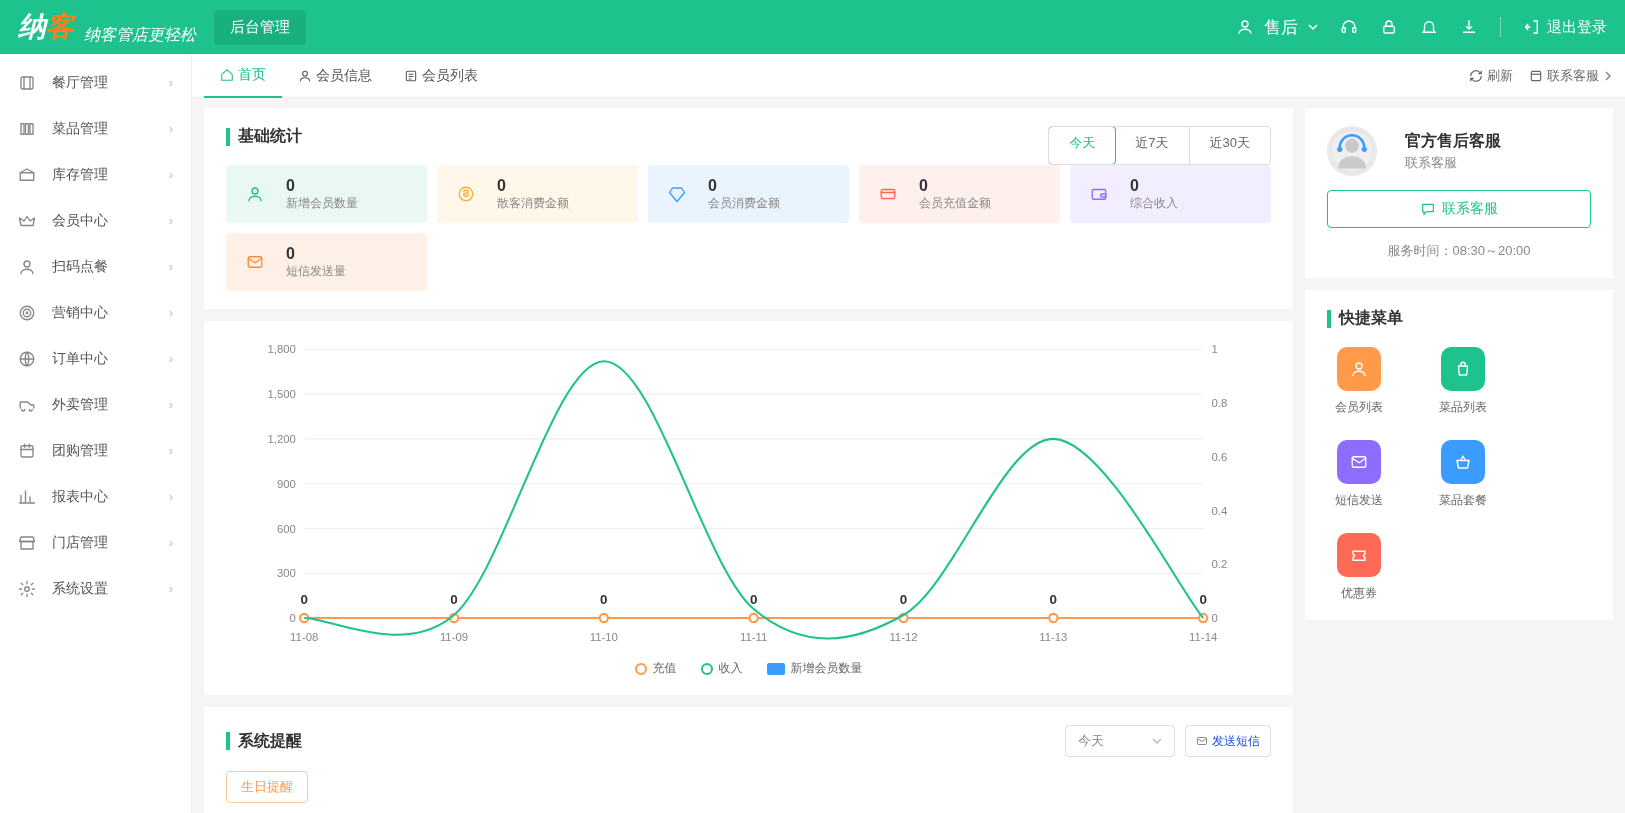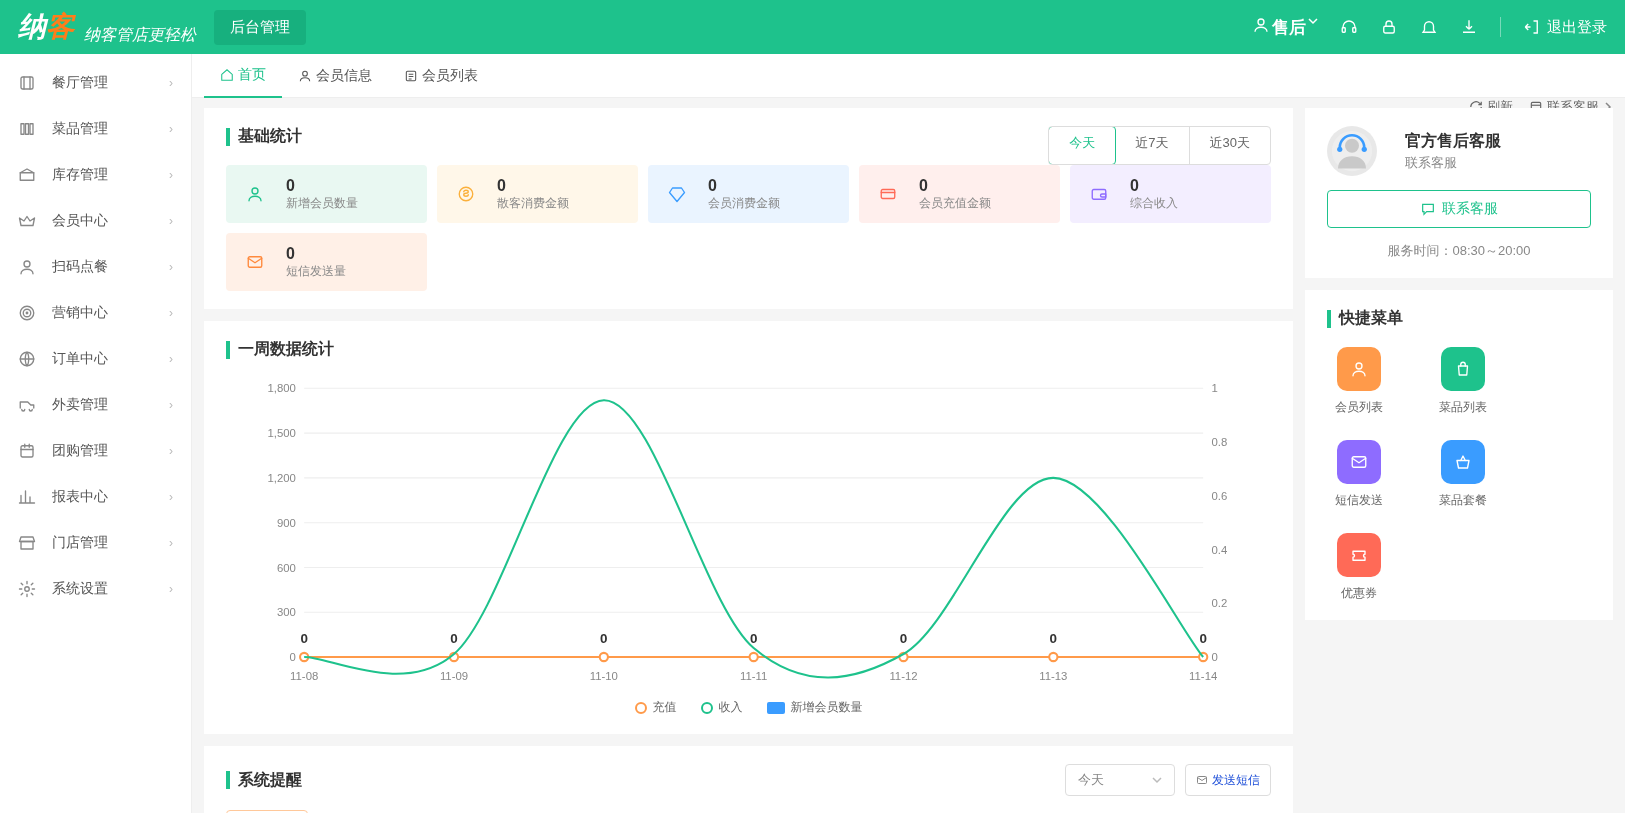--- a/index.html
+++ b/index.html
@@ -6,34 +6,34 @@
   body { font-family: "Microsoft YaHei", Arial, sans-serif; font-size: 13px; color: #555; background: #f5f5f5; }
   
   .header { background: #1ec28c; height: 54px; display: flex; align-items: center; padding: 0 18px; color: #fff; }
   .logo { display: flex; align-items: flex-end; gap: 10px; }
   .logo-main { font-size: 28px; font-weight: bold; font-style: italic; }
   .logo-main .o { color: #ff7d1a; }
   .logo-sub { font-size: 16px; font-style: italic; }
   .pill { background: #17b07e; padding: 8px 16px; border-radius: 4px; margin-left: 18px; font-size: 15px; cursor: pointer; }
   .header-spacer { flex: 1; }
   .header-right { display: flex; align-items: center; gap: 22px; font-size: 15px; }
-  .header-right .user { display: flex; align-items: flex-start; gap: 2px; font-size: 17px; font-weight: bold; }
+  .header-right .user { display: flex; align-items: center; gap: 10px; font-size: 17px; }
   .header-icon { width: 18px; height: 18px; display: inline-block; }
   .divider { width: 1px; height: 20px; background: rgba(255,255,255,0.4); }
   
   .layout { display: flex; height: calc(100vh - 54px); }
   
   .sidebar { width: 192px; background: #fff; border-right: 1px solid #eee; padding-top: 6px; }
   .side-item { display: flex; align-items: center; padding: 14px 18px; cursor: pointer; color: #555; }
   .side-item .label { margin-left: 16px; flex: 1; font-size: 14px; }
   .side-item .chev { color: #bbb; font-size: 12px; }
   .side-icon { width: 18px; height: 18px; display: inline-flex; align-items: center; justify-content: center; color: #888; }
   
   .main { flex: 1; display: flex; flex-direction: column; overflow: auto; }
-  .tabbar { background: #fff; display: flex; height: 44px; border-bottom: 1px solid #eee; padding: 0 12px; flex-direction: column; }
+  .tabbar { background: #fff; display: flex; height: 44px; border-bottom: 1px solid #eee; padding: 0 12px; }
   .tab { padding: 0 16px; height: 44px; display: flex; align-items: center; gap: 4px; cursor: pointer; color: #555; font-size: 14px; }
   .tab.active { color: #1ec28c; border-bottom: 2px solid #1ec28c; }
   .tabbar-right { margin-left: auto; display: flex; gap: 16px; color: #666; font-size: 13px; align-items: center; }
   .tabbar-right span { cursor: pointer; display: inline-flex; align-items: center; gap: 4px; }
   .content { padding: 10px 12px; display: flex; gap: 12px; }
   .left-col { flex: 1; display: flex; flex-direction: column; gap: 12px; min-width: 0; }
   .right-col { width: 308px; display: flex; flex-direction: column; gap: 12px; }
   .panel { background: #fff; padding: 18px 22px; }
   .panel-title { display: flex; align-items: center; gap: 8px; font-size: 16px; font-weight: bold; color: #333; margin-bottom: 18px; }
   .panel-title .bar { width: 4px; height: 18px; background: #1ec28c; }
@@ -379,24 +379,20 @@
                 </div>
                 <div>
                   <div class="card-num">0</div>
                   <div class="card-label">短信发送量</div>
                 </div>
               </div>
             </div>
         </div>
 
         <div class="panel">
-          <div class="panel-title">
-              <span class="bar"></span>
-              <span>一周数据统计</span>
-            </div>
           <div class="chart-wrap">
             <svg class="chart-svg" id="chart-svg" viewBox="0 0 980 300">
                 <line x1="60" y1="270" x2="930" y2="270" stroke="#eee"></line>
                 <text x="52" y="274" text-anchor="end" font-size="11" fill="#888">0</text>
                 <line x1="60" y1="226.66666666666669" x2="930" y2="226.66666666666669" stroke="#eee"></line>
                 <text x="52" y="230.66666666666669" text-anchor="end" font-size="11" fill="#888">300</text>
                 <line x1="60" y1="183.33333333333334" x2="930" y2="183.33333333333334" stroke="#eee"></line>
                 <text x="52" y="187.33333333333334" text-anchor="end" font-size="11" fill="#888">600</text>
                 <line x1="60" y1="140" x2="930" y2="140" stroke="#eee"></line>
                 <text x="52" y="144" text-anchor="end" font-size="11" fill="#888">900</text>

